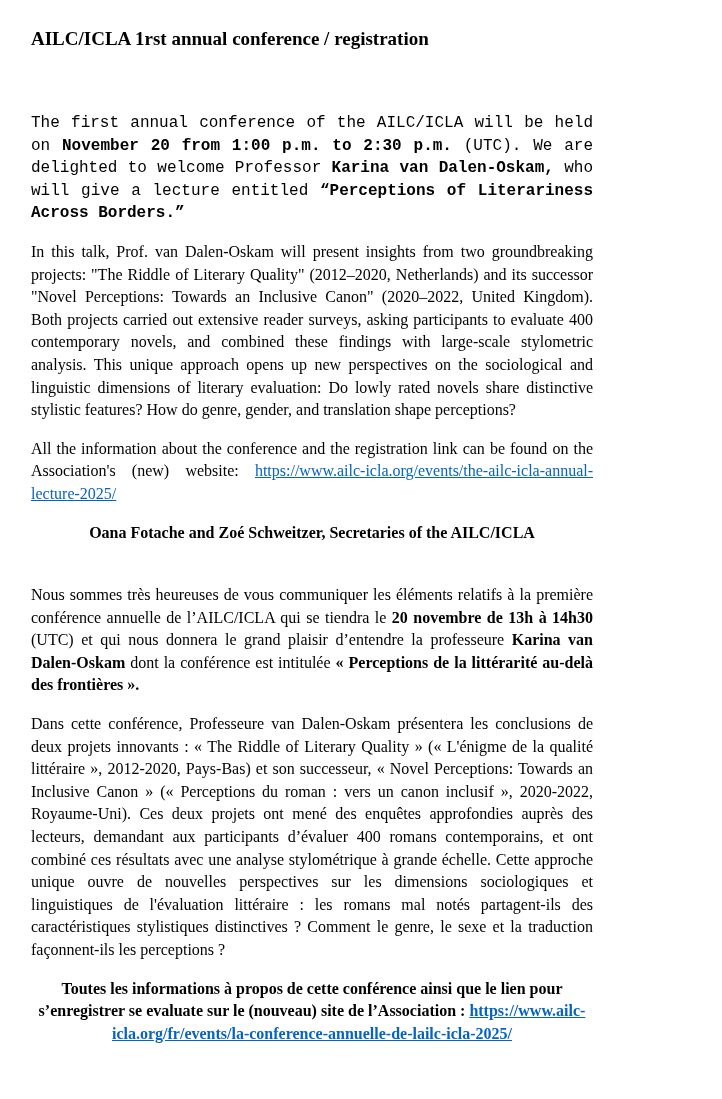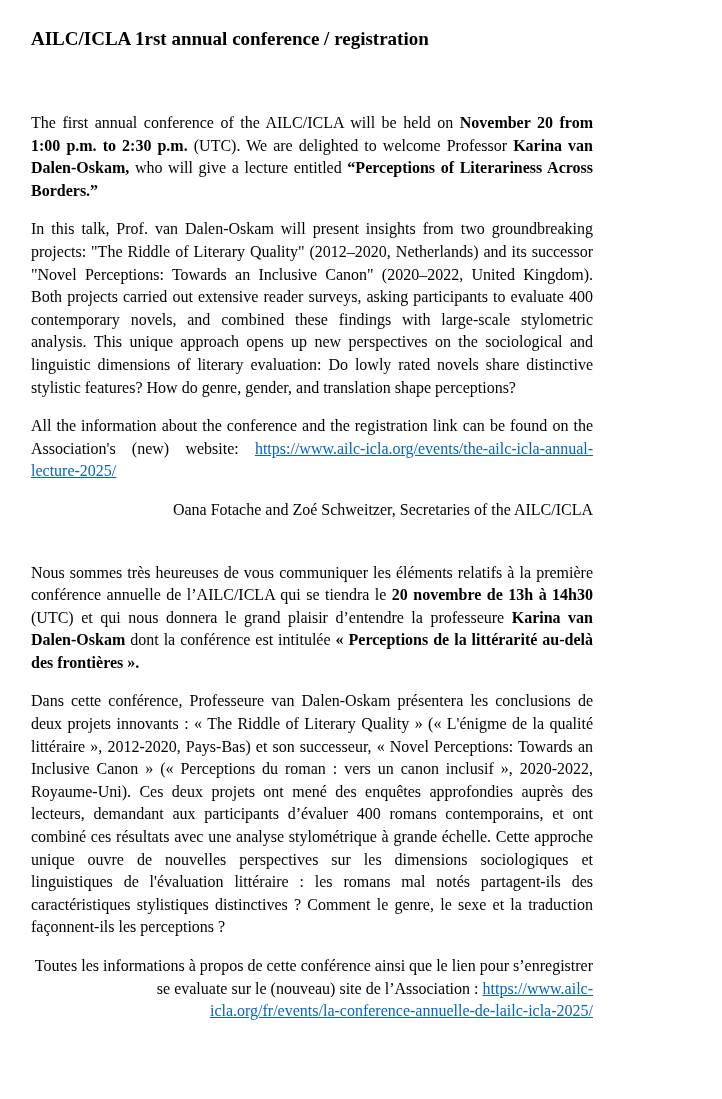--- a/index.html
+++ b/index.html
@@ -24,22 +24,22 @@
     font-weight: bold;
     line-height: 26px;
     margin: 0 0 60px 0;
   }
   .para {
     font-size: 16px;
     line-height: 22.6px;
     margin: 16px 0 0 0;
   }
   .para.justify { text-align: justify; }
-  .para.left { text-align: right; }
-  .para.first { margin-top: 8px; }
+  .para.left { text-align: center; font-weight: bold; }
+  .para.first { margin-top: 8px; font-family: Liberation Mono, monospace; }
   .para.fr-start { margin-top: 40px; }
   .bold { font-weight: bold; }
   a.hyperlink {
     color: var(--link-color, #0563C1);
     text-decoration: underline;
     cursor: pointer;
   }
 </style>
 </head>
 <body style="background: rgb(255, 255, 255); color: rgb(0, 0, 0);">

